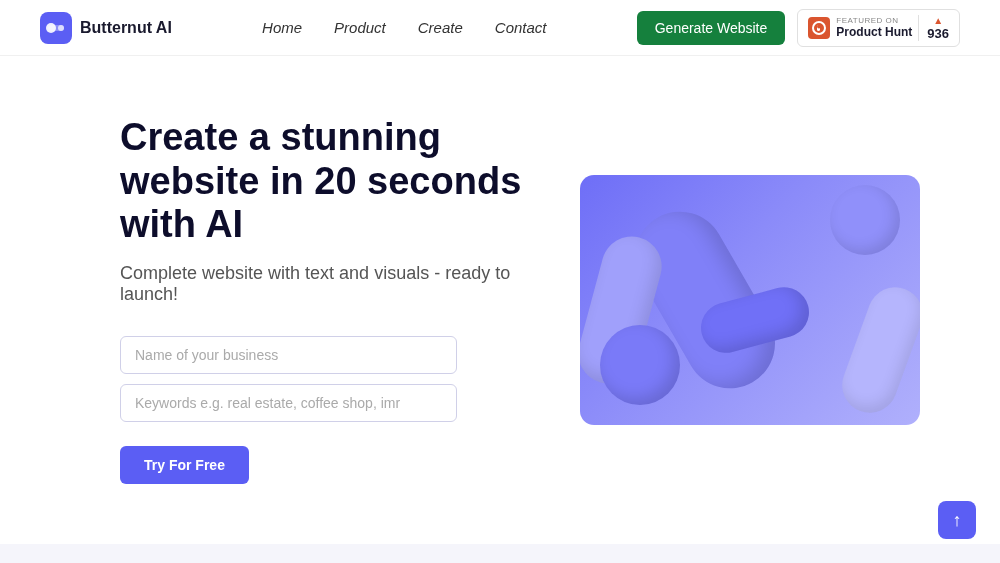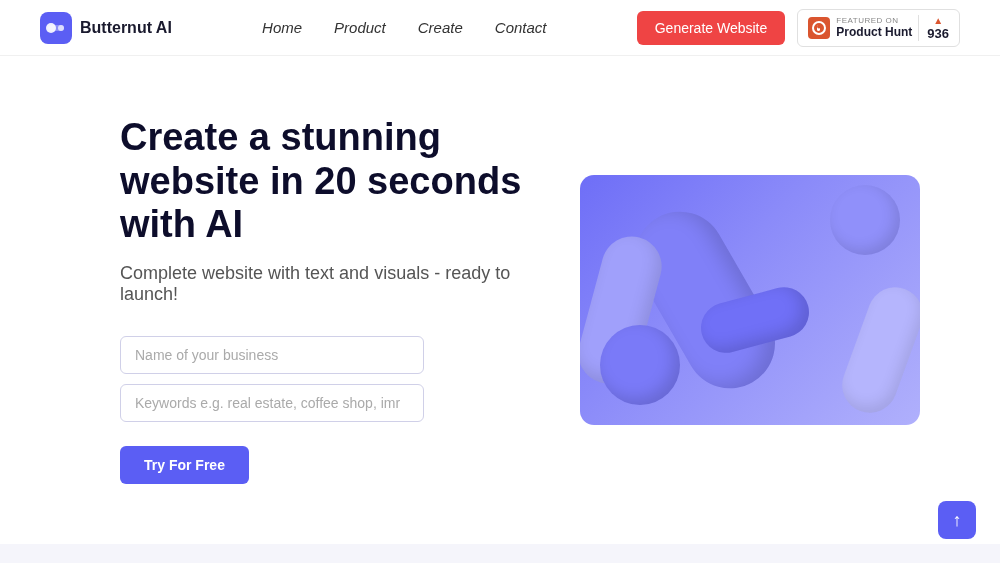--- a/index.html
+++ b/index.html
@@ -28,21 +28,21 @@
     .navbar-links {
       display: flex; align-items: center; gap: 32px;
     }
     .nav-link {
       font-size: 15px; color: #333; text-decoration: none; cursor: pointer; font-style: italic;
     }
     .navbar-actions {
       display: flex; align-items: center; gap: 12px;
     }
     .btn-generate {
-      background: #ef4444; color: #fff; border: none; border-radius: 6px;
+      background: #15803d; color: #fff; border: none; border-radius: 6px;
       padding: 9px 18px; font-size: 14px; font-weight: 500; cursor: pointer;
     }
     .product-hunt-badge {
       display: flex; align-items: center; gap: 6px;
       border: 1px solid #e0e0e0; border-radius: 6px; padding: 5px 10px;
       cursor: pointer; text-decoration: none;
     }
     .ph-logo {
       width: 22px; height: 22px; background: #da552f; border-radius: 4px;
       display: flex; align-items: center; justify-content: center; flex-shrink: 0;
@@ -75,21 +75,21 @@
     }
     .hero-subtitle {
       font-size: 18px; color: #555; margin-bottom: 31px;
     }
     .hero-form {
       display: flex; flex-direction: column; gap: 10px; margin-bottom: 20px;
     }
     .hero-input {
       border: 1px solid #d0d0e8; border-radius: 6px;
       padding: 10px 14px; font-size: 14px; color: #333;
-      outline: none; width: 304px; background: #fff;
+      outline: none; width: 337px; background: #fff;
     }
     .hero-input::placeholder { color: #aaa; }
     .btn-try {
       background: #5b5ef4; color: #fff; border: none; border-radius: 6px;
       padding: 11px 24px; font-size: 14px; font-weight: 600; cursor: pointer;
       width: fit-content; margin-top: 4px;
     }
 
     .hero-image {
       flex: 0 0 auto; width: 340px; height: 250px; border-radius: 14px;

